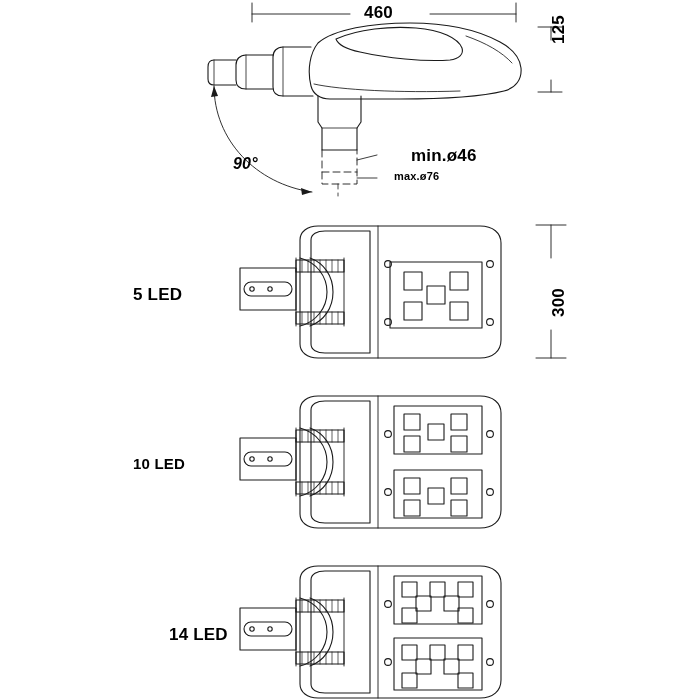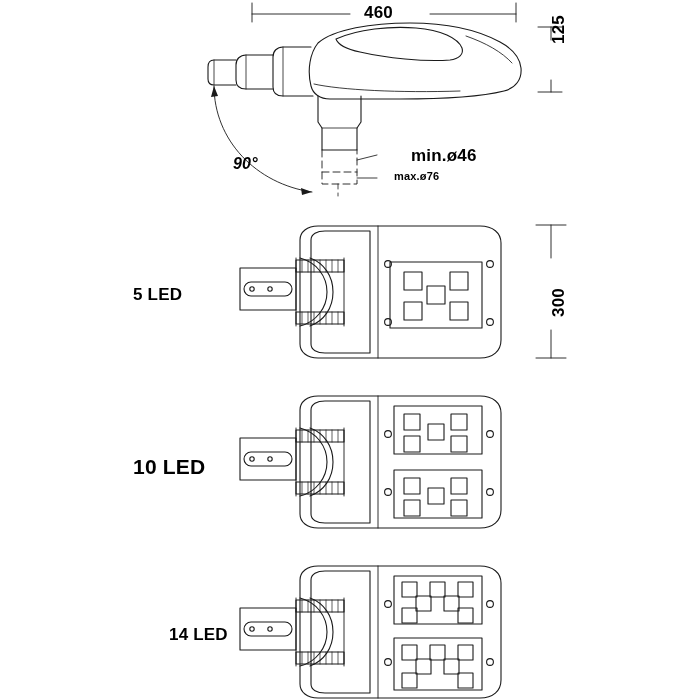--- a/index.html
+++ b/index.html
@@ -14,21 +14,21 @@
     position:absolute;font-weight:bold;letter-spacing:.2px;
     color:#000;white-space:nowrap;
   }
   .lbl-460{left:364px;top:3px;font-size:17px;}
   .lbl-125{left:549px;top:44px;font-size:17px;transform:rotate(-90deg);transform-origin:left top;}
   .lbl-300{left:549px;top:317px;font-size:17px;transform:rotate(-90deg);transform-origin:left top;}
   .lbl-90{left:233px;top:155px;font-size:16px;font-style:italic;}
   .lbl-min{left:381px;top:146px;font-size:17px;margin-left:30px;}
   .lbl-max{left:394px;top:170px;font-size:11px;text-align:right;}
   .lbl-5led{left:133px;top:285px;font-size:17px;}
-  .lbl-10led{left:133px;top:455px;font-size:21px;}
+  .lbl-10led{left:133px;top:455px;font-size:15px;}
   .lbl-14led{left:133px;top:625px;font-size:17px;margin-left:36px;}
 </style>
 </head>
 <body>
 
 <div class="stage">
 
   <svg width="700" height="700" viewBox="0 0 700 700">
     <g fill="none" stroke="#1a1a1a" stroke-width="1.1" stroke-linejoin="round" stroke-linecap="round">
 

